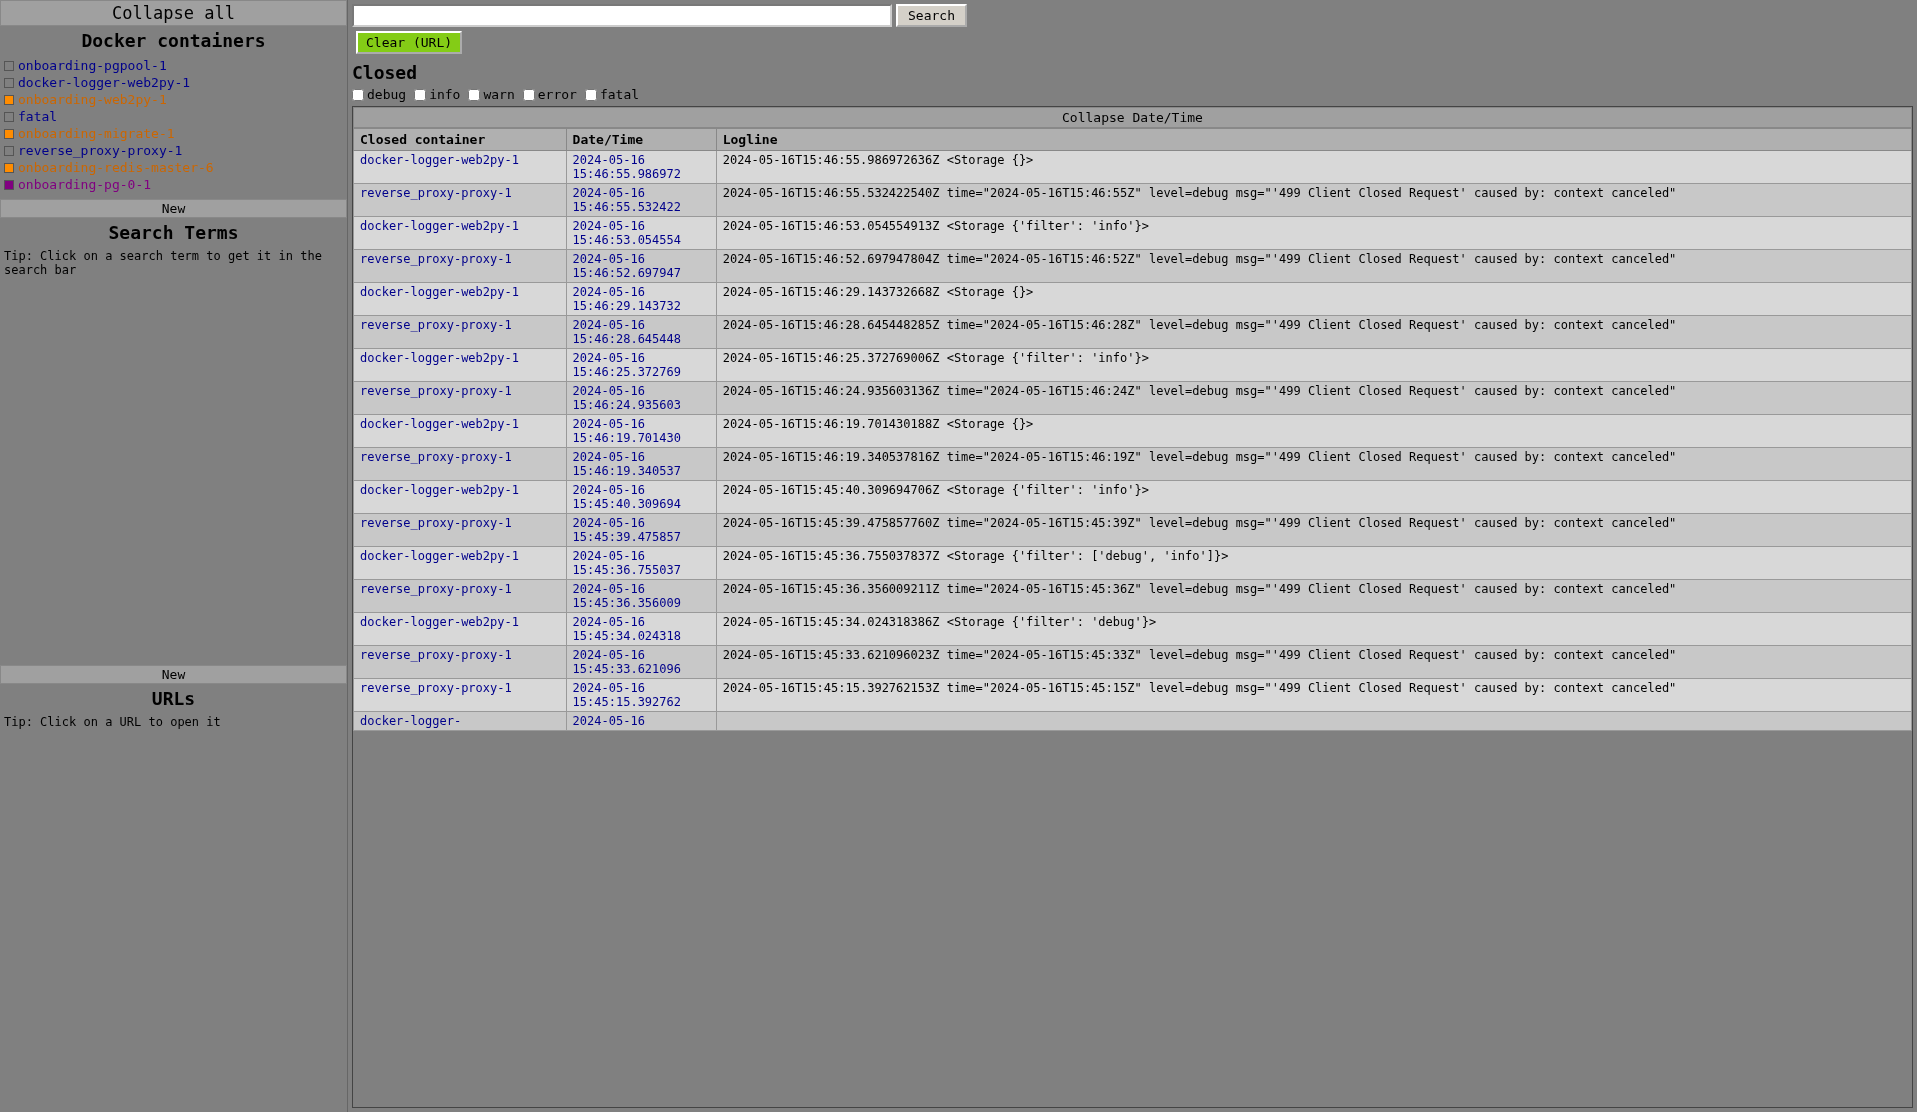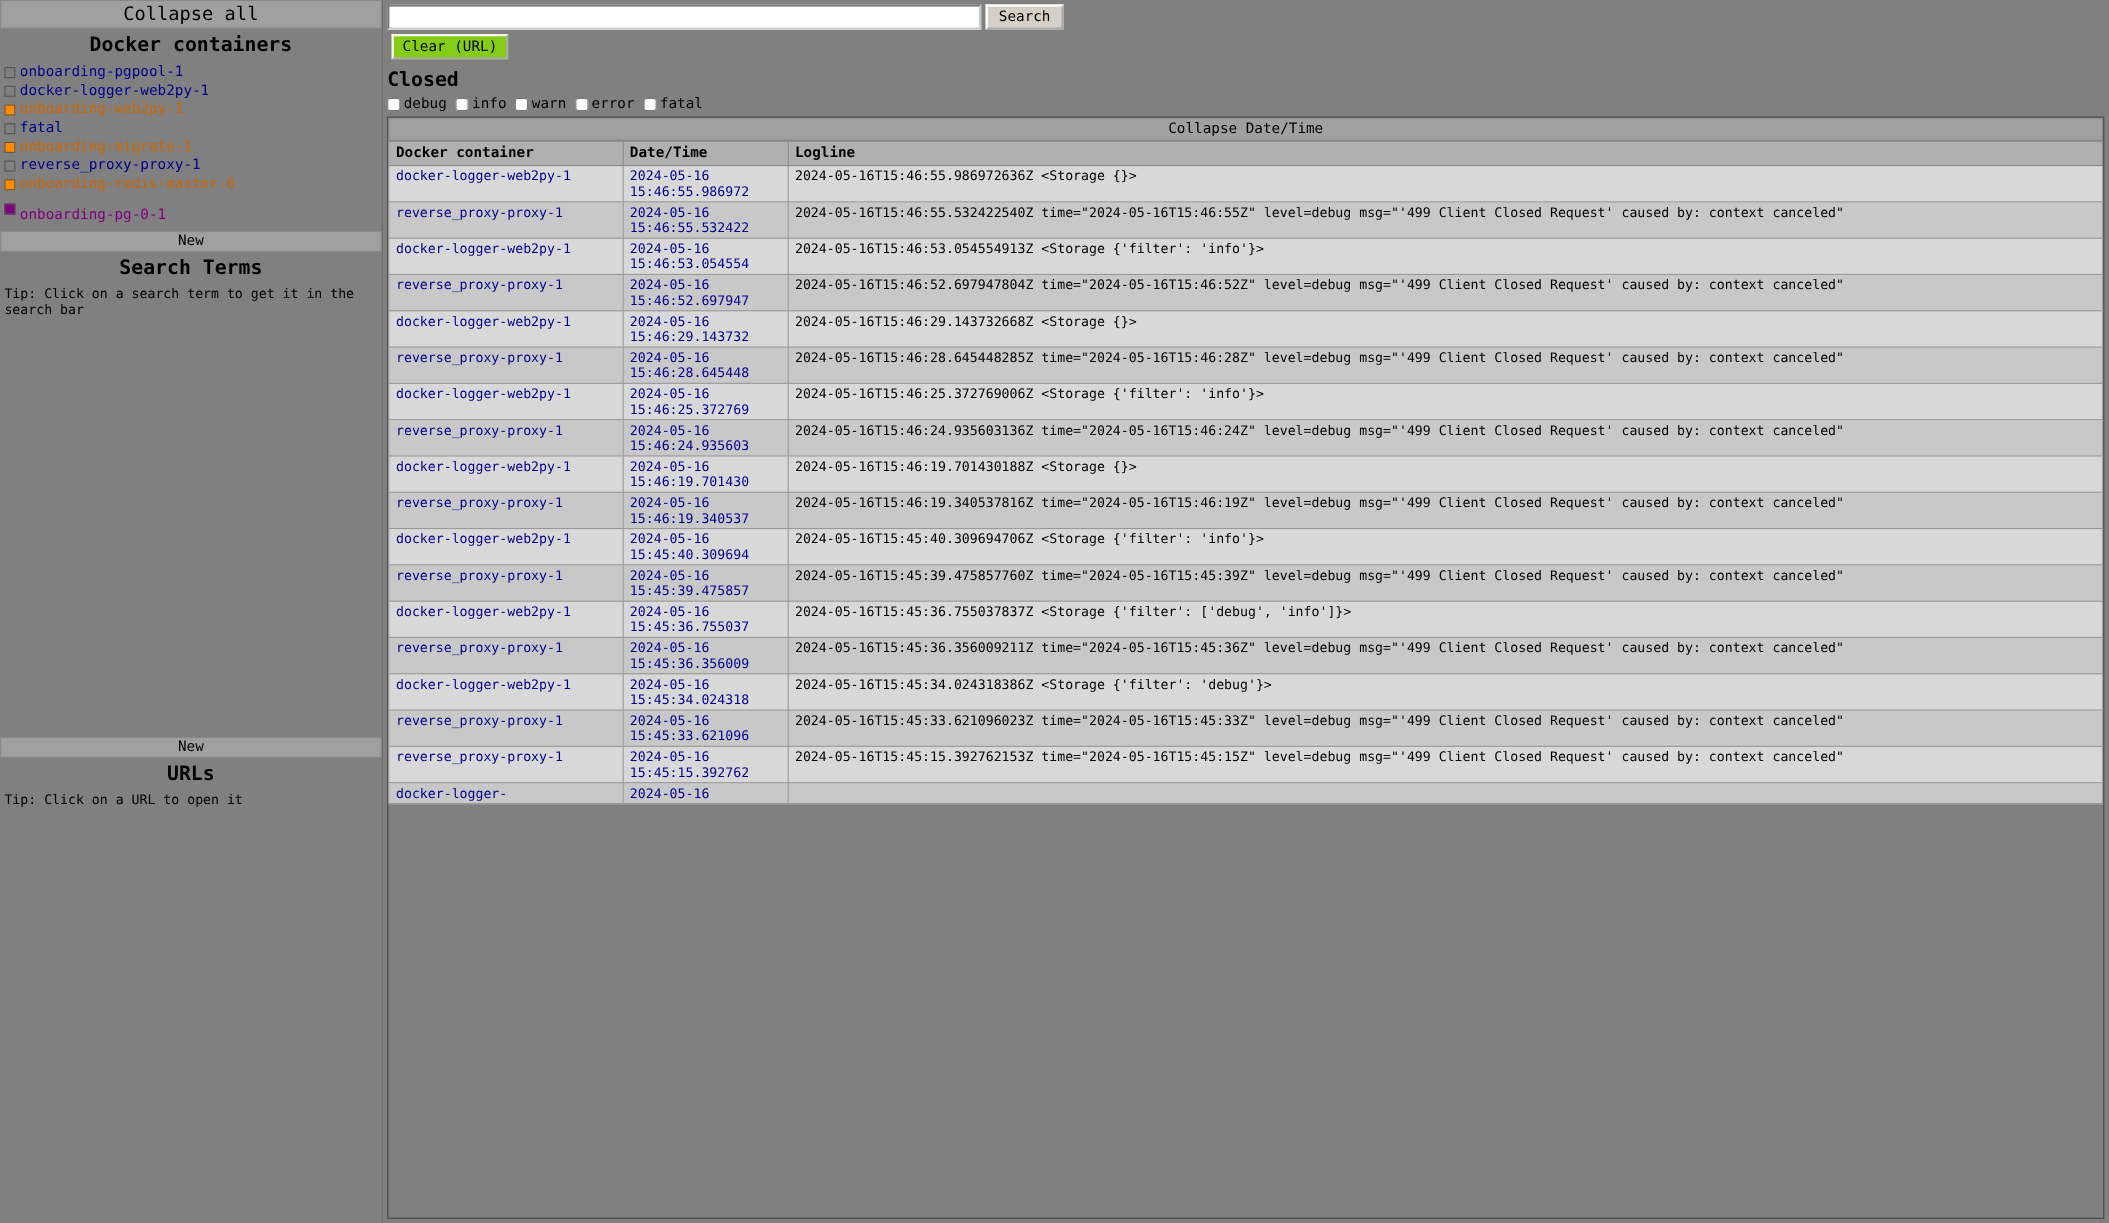--- a/index.html
+++ b/index.html
@@ -72,21 +72,21 @@
     .dot-gray { background: #808080; }
     .dot-orange { background: #ff8c00; }
     .dot-purple { background: #800080; }
 
     .container-list li a {
       color: #00008b;
       text-decoration: none;
       font-size: 13px;
     }
     .container-list li a.orange { color: #cc6600; }
-    .container-list li a.purple { color: #800080; margin-top: 11px; }
+    .container-list li a.purple { color: #800080; }
 
     .new-bar {
       background: #a0a0a0;
       border: 1px solid #888;
       text-align: center;
       padding: 1px 4px;
       margin-top: 4px;
       font-size: 13px;
       cursor: pointer;
     }
@@ -296,21 +296,21 @@
           <input type="checkbox" style="">
           <label>fatal</label>
         </div>
       </div>
   </div>
   <div id="log-area">
     <div id="collapse-datetime-bar" class="collapse-bar">Collapse Date/Time</div>
     <table>
       <thead>
         <tr>
-          <th>Docker container</th>
+          <th>Closed container</th>
           <th>Date/Time</th>
           <th>Logline</th>
         </tr>
       </thead>
       <tbody id="log-tbody">
       <tr>
             <td class="container-cell">docker-logger-web2py-1</td>
             <td class="datetime-cell" style="white-space: pre;">2024-05-16
 15:46:55.986972</td>
             <td class="logline-cell">2024-05-16T15:46:55.986972636Z &lt;Storage {}&gt;</td>

